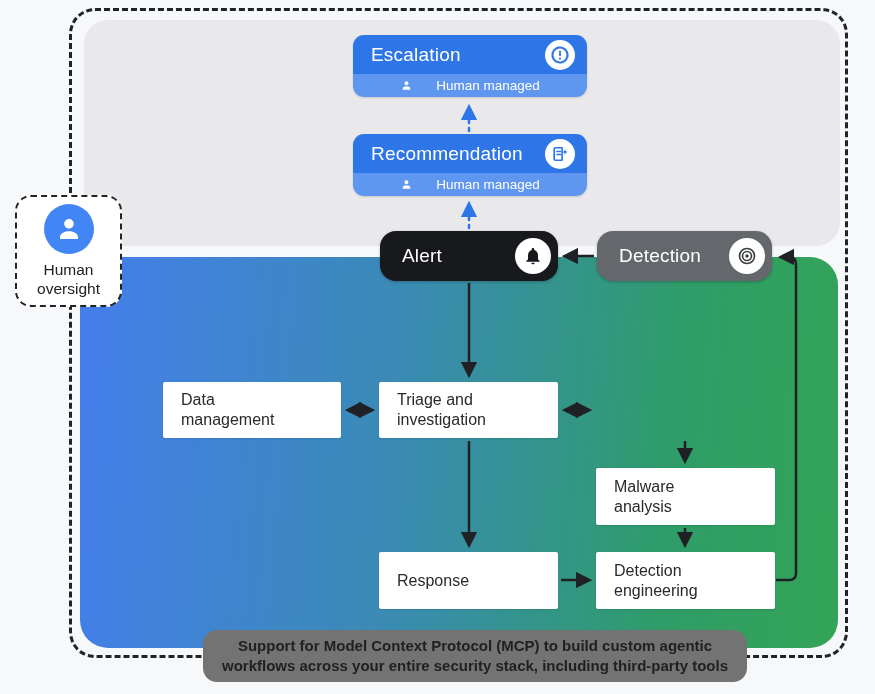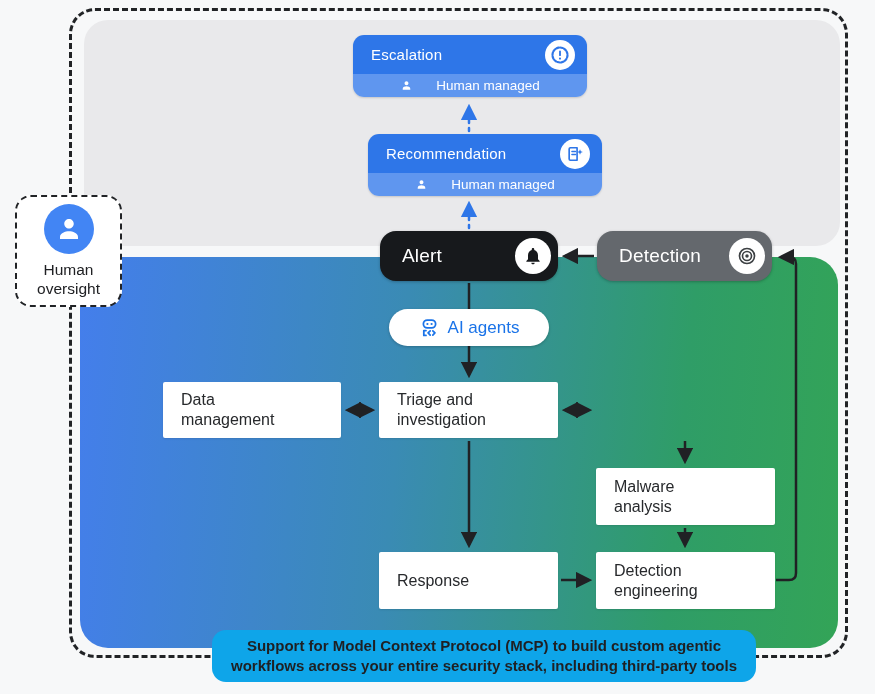--- a/index.html
+++ b/index.html
@@ -16,21 +16,21 @@
     border-radius:28px;
     background:linear-gradient(95deg,#447eec 0%,#3a8bb4 42%,#2f9d67 78%,#33a457 100%); }
 
   .arrows { position:absolute; left:0; top:0; width:875px; height:694px; pointer-events:none; }
 
   
   .chip { position:absolute; width:234px; height:62px; border-radius:11px; overflow:hidden;
     box-shadow:0 1px 2px rgba(0,0,0,.15); }
   .chip-main { height:39px; background:#2e76e8; display:flex; align-items:center;
     justify-content:space-between; padding:0 12px 0 18px; }
-  .chip-main .label { color:#fff; font-size:15px; font-weight:500; letter-spacing:.2px; }
+  .chip-main .label { color:#fff; font-size:19px; font-weight:500; letter-spacing:.2px; }
   .chip-strip { height:23px; background:#5f96ef; display:flex; align-items:center;
     justify-content:center; gap:23px; color:#fff; font-size:13.5px; font-weight:500; }
   .icon-circle { width:30px; height:30px; border-radius:50%; background:#fff;
     display:flex; align-items:center; justify-content:center; flex:0 0 auto; }
 
   
   .dark-pill { position:absolute; height:50px; border-radius:16px; display:flex;
     align-items:center; justify-content:space-between; padding:0 7px 0 22px;
     box-shadow:0 1px 3px rgba(0,0,0,.25); }
   .dark-pill .label { color:#fff; font-size:19px; font-weight:500; letter-spacing:.2px; }
@@ -48,23 +48,23 @@
 
   .human-box { position:absolute; left:15px; top:195px; width:107px; height:112px;
     background:#fff; border:2.5px dashed #212326; border-radius:16px;
     display:flex; flex-direction:column; align-items:center; justify-content:center; gap:7px; }
   .avatar { width:50px; height:50px; border-radius:50%; background:#4285f4;
     display:flex; align-items:center; justify-content:center; }
   .human-box .label { color:#202124; font-size:15.5px; line-height:1.18; text-align:center;
     white-space:pre-line; }
 
   .mcp-banner { position:absolute; left:203px; top:630px; width:544px; height:52px;
-    background:#0ea5e9; border-radius:14px; display:flex; align-items:center; justify-content:center;
+    background:#737373; border-radius:14px; display:flex; align-items:center; justify-content:center;
     color:#1f2023; font-size:15px; font-weight:600; line-height:1.35; text-align:center;
-    white-space:pre-line;margin-left:9px; }
+    white-space:pre-line; }
 </style>
 </head>
 <body>
 
 <div class="canvas">
 
   <div class="outer-dashed"></div>
   <div class="gray-panel"></div>
   <div class="gradient-panel"></div>
 
@@ -104,21 +104,21 @@
       </span>
     </div>
     <div class="chip-strip">
       <svg width="13" height="13" viewBox="0 0 24 24">
         <path fill="#fff" d="M12 11.4c2 0 3.6-1.6 3.6-3.6S14 4.2 12 4.2 8.4 5.8 8.4 7.8 10 11.4 12 11.4zm0 2.1c-2.9 0-7 1.5-7 4.4v1.9h14v-1.9c0-2.9-4.1-4.4-7-4.4z"></path>
       </svg>
       <span>Human managed</span>
     </div>
   </div>
 
-  <div class="chip" style="left:368px; top:134px;">
+  <div class="chip" style="left:353px; top:134px;">
     <div class="chip-main">
       <span class="label">Recommendation</span>
       <span class="icon-circle">
         <svg width="20" height="20" viewBox="0 0 24 24">
           <path d="M6.5 4.5 h8 v15 h-8 a1.5 1.5 0 0 1 -1.5 -1.5 v-12 a1.5 1.5 0 0 1 1.5 -1.5 z" fill="none" stroke="#2e76e8" stroke-width="2" stroke-linejoin="round"></path>
           <line x1="8.3" y1="9" x2="12.6" y2="9" stroke="#2e76e8" stroke-width="1.8" stroke-linecap="round"></line>
           <line x1="8.3" y1="12.5" x2="12.6" y2="12.5" stroke="#2e76e8" stroke-width="1.8" stroke-linecap="round"></line>
           <path d="M18 6.2 L19 8.6 L21.4 9.6 L19 10.6 L18 13 L17 10.6 L14.6 9.6 L17 8.6 Z" fill="#2e76e8"></path>
         </svg>
       </span>
@@ -144,31 +144,20 @@
     <span class="label">Detection</span>
     <span class="icon-circle-lg">
       <svg width="22" height="22" viewBox="0 0 24 24">
         <circle cx="12" cy="12" r="8.2" fill="none" stroke="#3c4043" stroke-width="1.8"></circle>
         <circle cx="12" cy="12" r="4.9" fill="none" stroke="#3c4043" stroke-width="1.8"></circle>
         <circle cx="12" cy="12" r="1.9" fill="#3c4043"></circle>
       </svg>
     </span>
   </div>
 
-  <div class="agents-pill">
-    <svg width="21" height="21" viewBox="0 0 24 24">
-      <rect x="5" y="3.5" width="14" height="9" rx="4.5" fill="none" stroke="#1a73e8" stroke-width="2"></rect>
-      <circle cx="9.6" cy="8" r="1.25" fill="#1a73e8"></circle>
-      <circle cx="14.4" cy="8" r="1.25" fill="#1a73e8"></circle>
-      <path d="M8 15.5 H5.5 V21 H8" fill="none" stroke="#1a73e8" stroke-width="2" stroke-linecap="round" stroke-linejoin="round"></path>
-      <path d="M12.8 15.8 L10.4 18.25 L12.8 20.7" fill="none" stroke="#1a73e8" stroke-width="2" stroke-linecap="round" stroke-linejoin="round"></path>
-      <path d="M15.8 15.8 L18.2 18.25 L15.8 20.7" fill="none" stroke="#1a73e8" stroke-width="2" stroke-linecap="round" stroke-linejoin="round"></path>
-    </svg>
-    <span class="label">AI agents</span>
-  </div>
 
   <div class="node" style="left:163px; top:382px; width:178px; height:56px;">Data
 management</div>
   <div class="node" style="left:379px; top:382px; width:179px; height:56px;">Triage and
 investigation</div>
   <div class="node" style="left:596px; top:468px; width:179px; height:57px;">Malware
 analysis</div>
   <div class="node" style="left:379px; top:552px; width:179px; height:57px;">Response</div>
   <div class="node" style="left:596px; top:552px; width:179px; height:57px;">Detection
 engineering</div>

